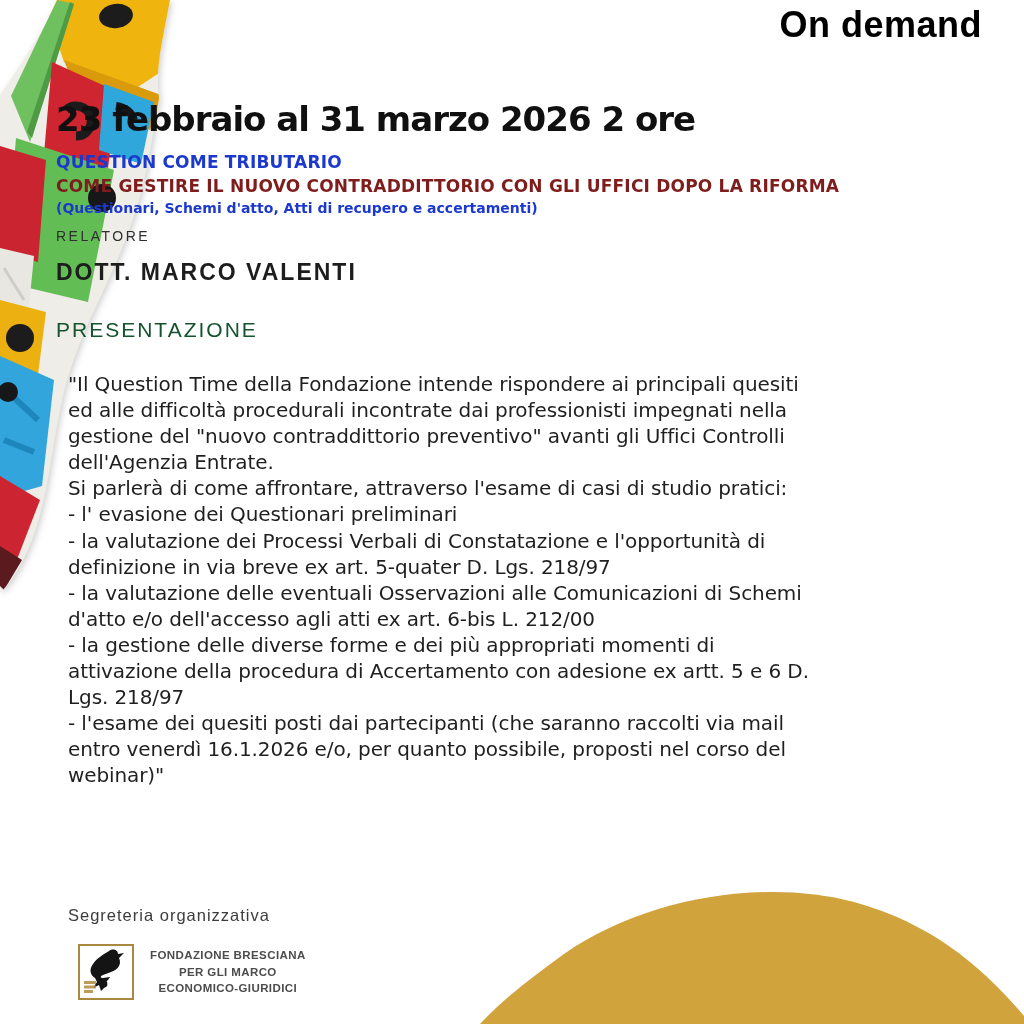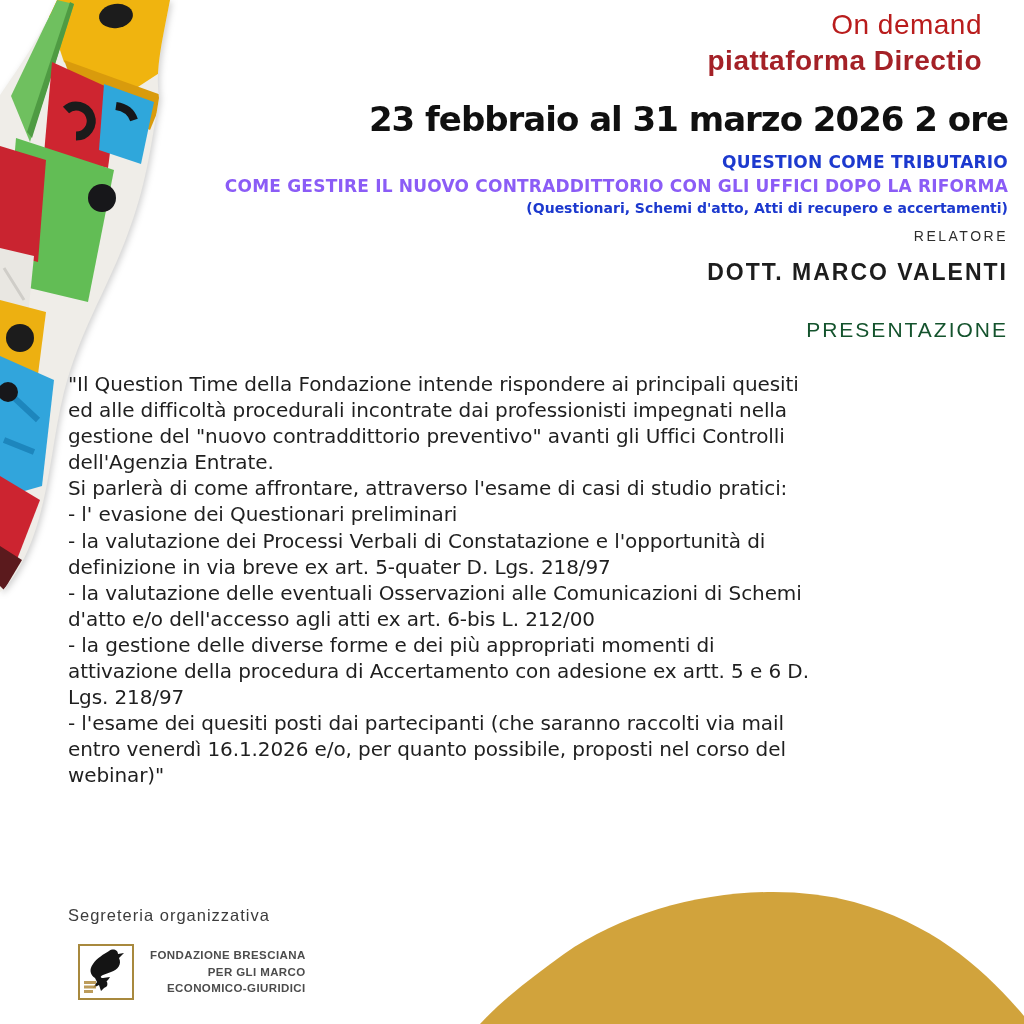--- a/index.html
+++ b/index.html
@@ -6,51 +6,51 @@
   body{
     width:1024px;height:1024px;position:relative;overflow:hidden;
     background:#ffffff;
     font-family:"Liberation Sans",sans-serif;
     -webkit-font-smoothing:antialiased;
   }
   .abs{position:absolute;}
 
   
   .platform-block{top:8px;right:42px;text-align:right;}
-  .on-demand{font-size:28px;font-weight:400;color:#b91c1c;letter-spacing:.5px;line-height:34px;}
+  .on-demand{font-size:36px;font-weight:700;color:#000000;letter-spacing:.5px;line-height:34px;}
   .platform-name{font-size:28px;font-weight:700;color:#a42127;letter-spacing:.5px;line-height:34px;margin-top:2px;}
 
   
-  .center-col{left:56px;width:952px;text-align:right;}
+  .center-col{left:56px;width:952px;text-align:left;}
 
   .event-title{top:99px;font-family:"DejaVu Sans",sans-serif;font-size:34px;font-weight:bold;
     color:#101010;letter-spacing:-1px;}
 
   .sub1{top:152px;font-family:"DejaVu Sans",sans-serif;font-size:17px;font-weight:bold;color:#1c39ce;letter-spacing:.2px;}
-  .sub2{top:176px;font-family:"DejaVu Sans",sans-serif;font-size:17px;font-weight:bold;color:#8b5cf6;letter-spacing:.2px;}
+  .sub2{top:176px;font-family:"DejaVu Sans",sans-serif;font-size:17px;font-weight:bold;color:#7f1d1d;letter-spacing:.2px;}
   .sub3{top:200px;font-family:"DejaVu Sans",sans-serif;font-size:14px;font-weight:bold;color:#1c39ce;}
 
   .relatore-label{top:228px;font-size:14px;font-weight:400;color:#2e2e2e;letter-spacing:2.5px;}
   .speaker-name{top:259px;font-size:23px;font-weight:700;color:#1d1d1d;letter-spacing:2px;}
 
   .presentation-heading{top:318px;font-size:21px;font-weight:400;color:#14532d;letter-spacing:2px;}
 
   .presentation-body{
     top:371px;left:68px;width:930px;
     font-family:"DejaVu Sans",sans-serif;
     font-size:20px;line-height:26.1px;color:#1f1f1f;
     letter-spacing:-0.1px;
     white-space:pre-line;text-align:left;
   }
 
   
   .secretariat-label{top:906px;left:68px;font-size:16.5px;color:#3c3c3c;letter-spacing:1px;}
   .org-row{top:944px;left:78px;display:flex;align-items:center;}
   .crest-box{width:52px;height:52px;border:2px solid #a8893e;position:relative;background:#fff;flex:0 0 auto;}
-  .org-text{margin-left:16px;font-size:11.5px;font-weight:700;color:#4c4c4c;line-height:16.5px;letter-spacing:.4px;text-align:right;}
+  .org-text{margin-left:16px;font-size:11.5px;font-weight:700;color:#4c4c4c;line-height:16.5px;letter-spacing:.4px;text-align:center;}
 
   
   .collage-art{top:0;left:0;filter:drop-shadow(2px 2px 3px rgba(0,0,0,.18));}
   .gold-blob{left:464px;top:884px;}
 </style>
 </head>
 <body>
 
 <svg class="abs collage-art" width="175" height="600" viewBox="0 0 175 600" aria-hidden="true">
   <defs>
@@ -97,21 +97,20 @@
     <circle cx="8" cy="392" r="10" fill="#17171a"></circle>
 
     <polygon points="0,476 40,500 16,562 0,554" fill="#cc2430"></polygon>
 
     <polygon points="0,546 22,560 4,590 0,586" fill="#5b1a1d"></polygon>
   </g>
 </svg>
 
 <div class="abs platform-block">
   <div class="on-demand">On demand</div>
-  <div class="platform-name">piattaforma Directio</div>
 </div>
 
 <div class="abs center-col event-title">23 febbraio al 31 marzo 2026 2 ore</div>
 
 <div class="abs center-col sub1">QUESTION COME TRIBUTARIO</div>
 <div class="abs center-col sub2">COME GESTIRE IL NUOVO CONTRADDITTORIO CON GLI UFFICI DOPO LA RIFORMA</div>
 <div class="abs center-col sub3">(Questionari, Schemi d'atto, Atti di recupero e accertamenti)</div>
 
 <div class="abs center-col relatore-label">RELATORE</div>
 <div class="abs center-col speaker-name">DOTT. MARCO VALENTI</div>

